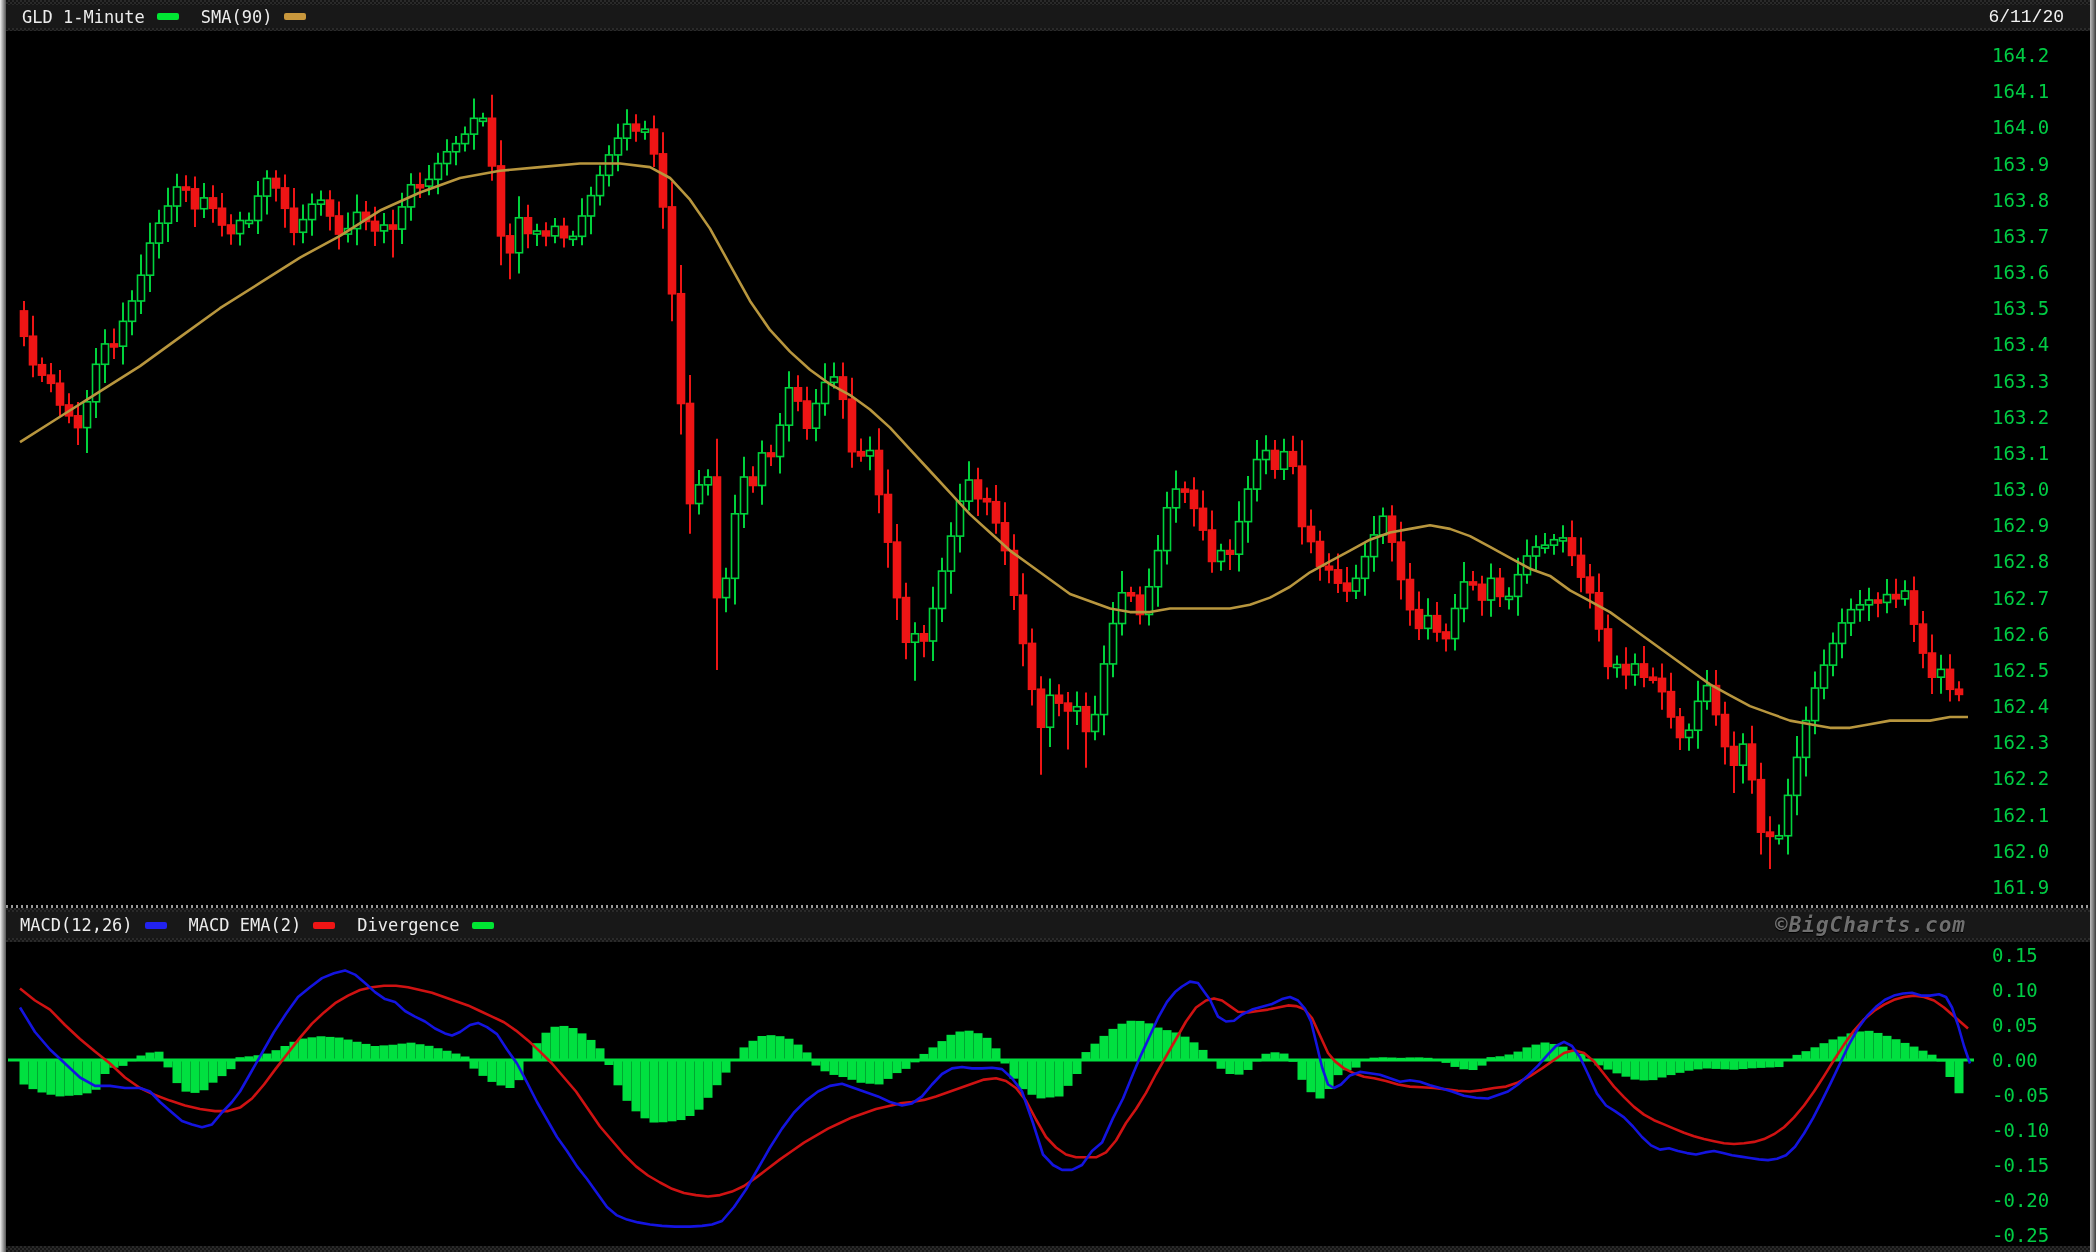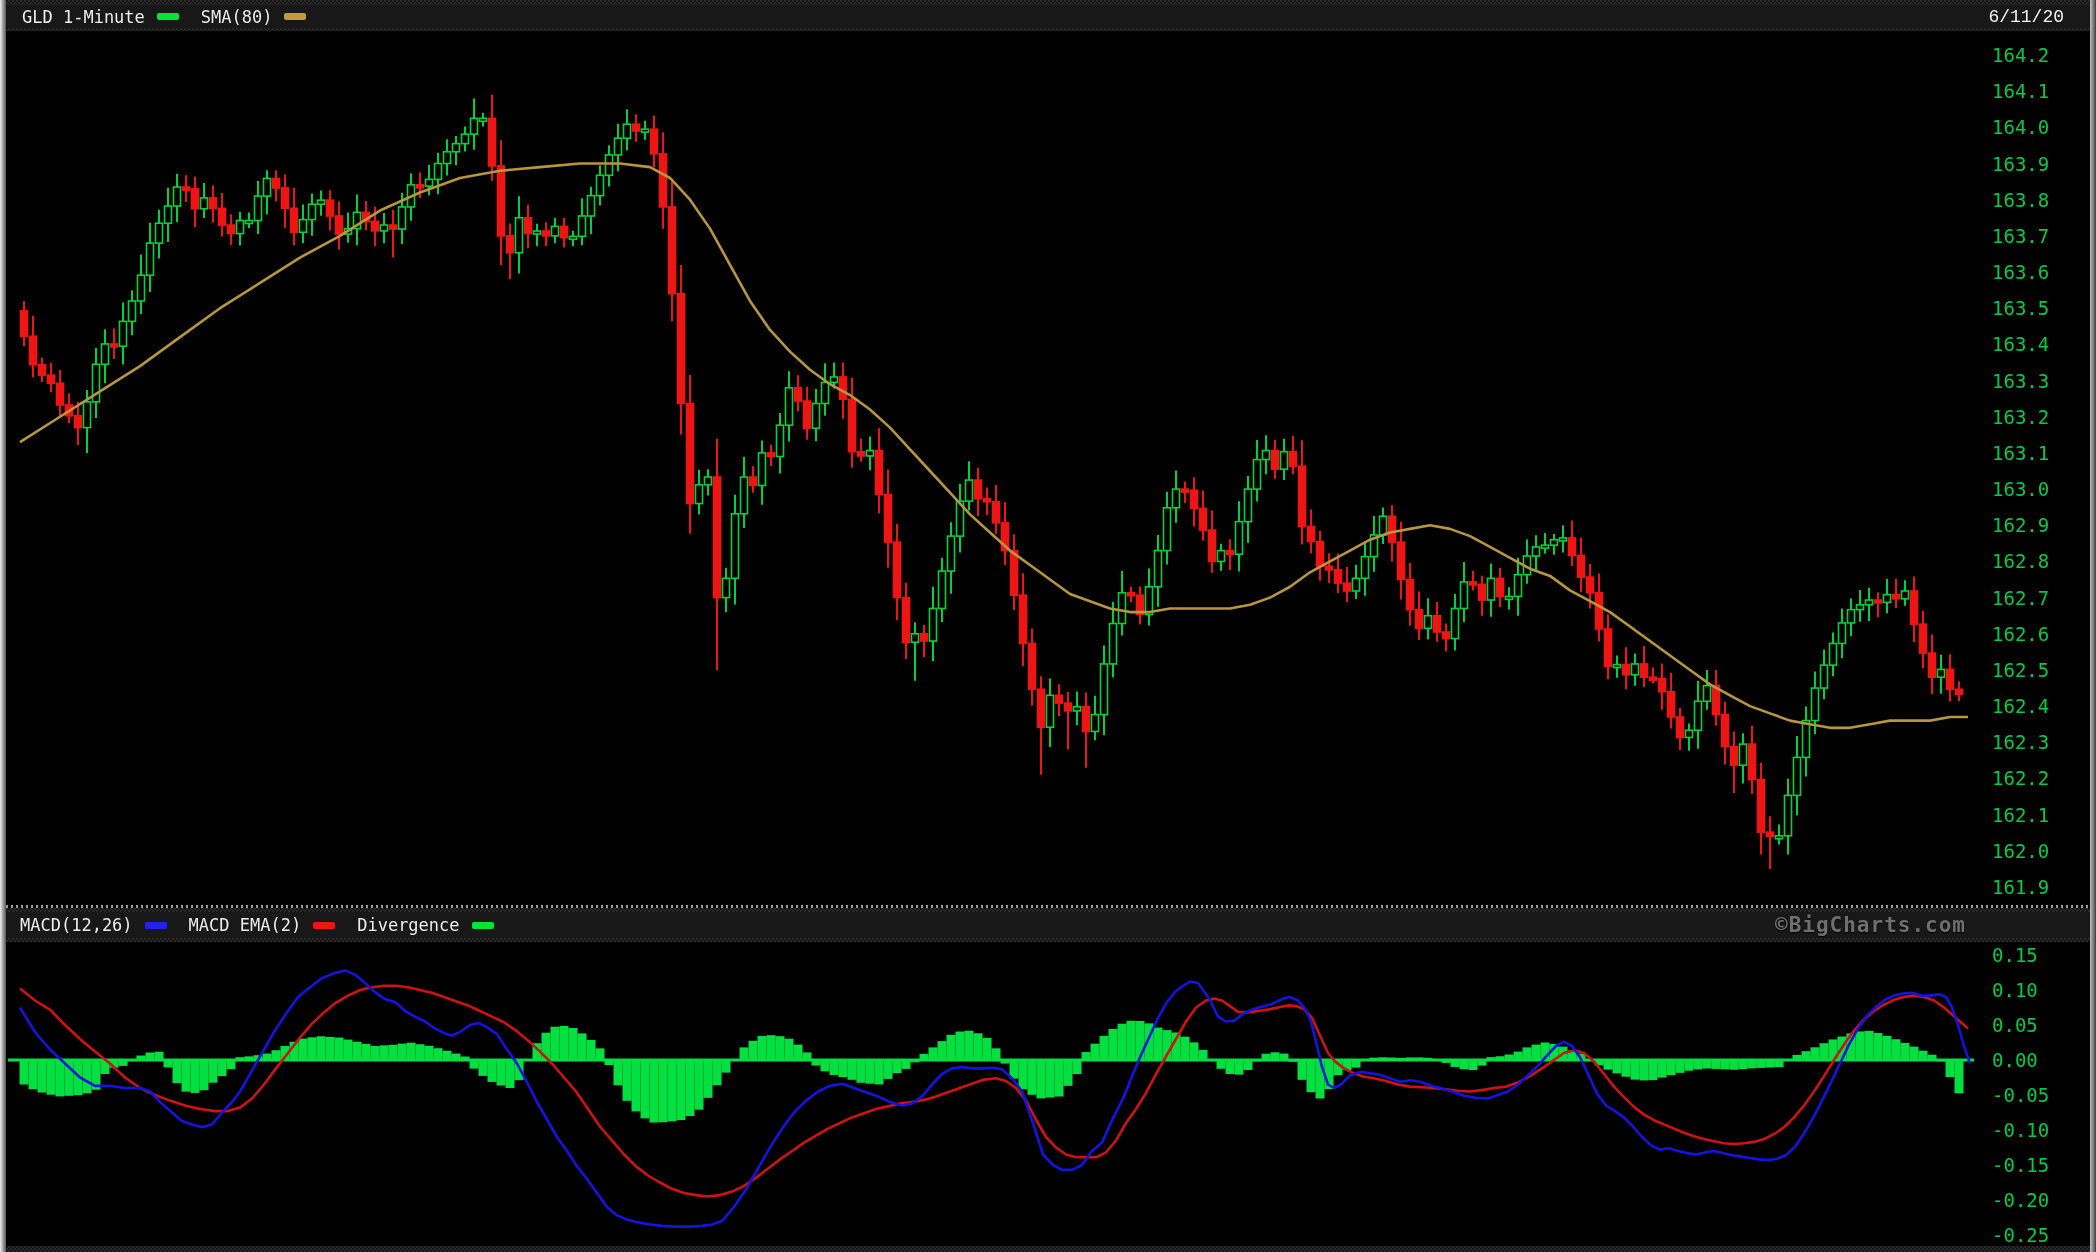--- a/index.html
+++ b/index.html
@@ -14,41 +14,41 @@
     display:flex;align-items:center;color:#ececec;font-size:17px;}
   .macdbar{position:absolute;left:4px;right:6px;top:908px;height:34px;}
   .macdbar .bar-inner{top:4px;bottom:4px;}
   .legend-text{margin-left:22px;white-space:pre;}
   .legend-text.first{margin-left:16px;}
   .dash{display:inline-block;width:22px;height:7px;border-radius:2px;margin-left:12px;}
   .date-label{position:absolute;right:26px;top:0;height:100%;display:flex;align-items:center;
     color:#f2f2f2;font-size:18px;font-family:Liberation Mono, monospace;}
   .watermark{position:absolute;right:124px;top:0;height:100%;display:flex;align-items:center;
     color:#6f6f6f;font-size:21px;font-weight:bold;letter-spacing:1px;
-    text-shadow:0 1px 1px #000;}
+    text-shadow:0 1px 1px #000;font-style:italic;}
   .edge-left{position:absolute;left:0;top:0;bottom:0;width:6px;
     background:linear-gradient(90deg,#efefef,#9a9a9a 55%,#555);}
   .edge-right{position:absolute;right:0;top:0;bottom:0;width:6px;
     background:linear-gradient(90deg,#bdbdbd,#7d7d7d 55%,#3c3c3c);}
   .edge-bottom{position:absolute;left:6px;right:6px;bottom:0;height:6px;}
   .dotline{position:absolute;left:6px;right:6px;height:3px;
     background-image:repeating-linear-gradient(90deg,#9a9a9a 0 2px,transparent 2px 5px);}
   svg{position:absolute;left:0;top:0;}
   svg text{font-family:"DejaVu Sans Mono", monospace;}
 </style>
 </head>
 <body>
 
 <div id="stage">
 
   <div class="topbar checker">
     <div class="bar-inner">
       <span class="legend-text first">GLD 1-Minute</span>
       <span class="dash" id="sw-green" style="background: rgb(0, 230, 51);"></span>
-      <span class="legend-text">SMA(80)</span>
+      <span class="legend-text">SMA(90)</span>
       <span class="dash" id="sw-tan" style="background: rgb(200, 151, 60);"></span>
       <span class="date-label">6/11/20</span>
     </div>
   </div>
 
   <svg id="chart" width="2096" height="1252" viewBox="0 0 2096 1252">
       <g>
         <text x="1992" y="62" fill="#00cc44" font-size="19">164.2</text>
         <text x="1992" y="98.17399999999795" fill="#00cc44" font-size="19">164.1</text>
         <text x="1992" y="134.3479999999959" fill="#00cc44" font-size="19">164.0</text>

